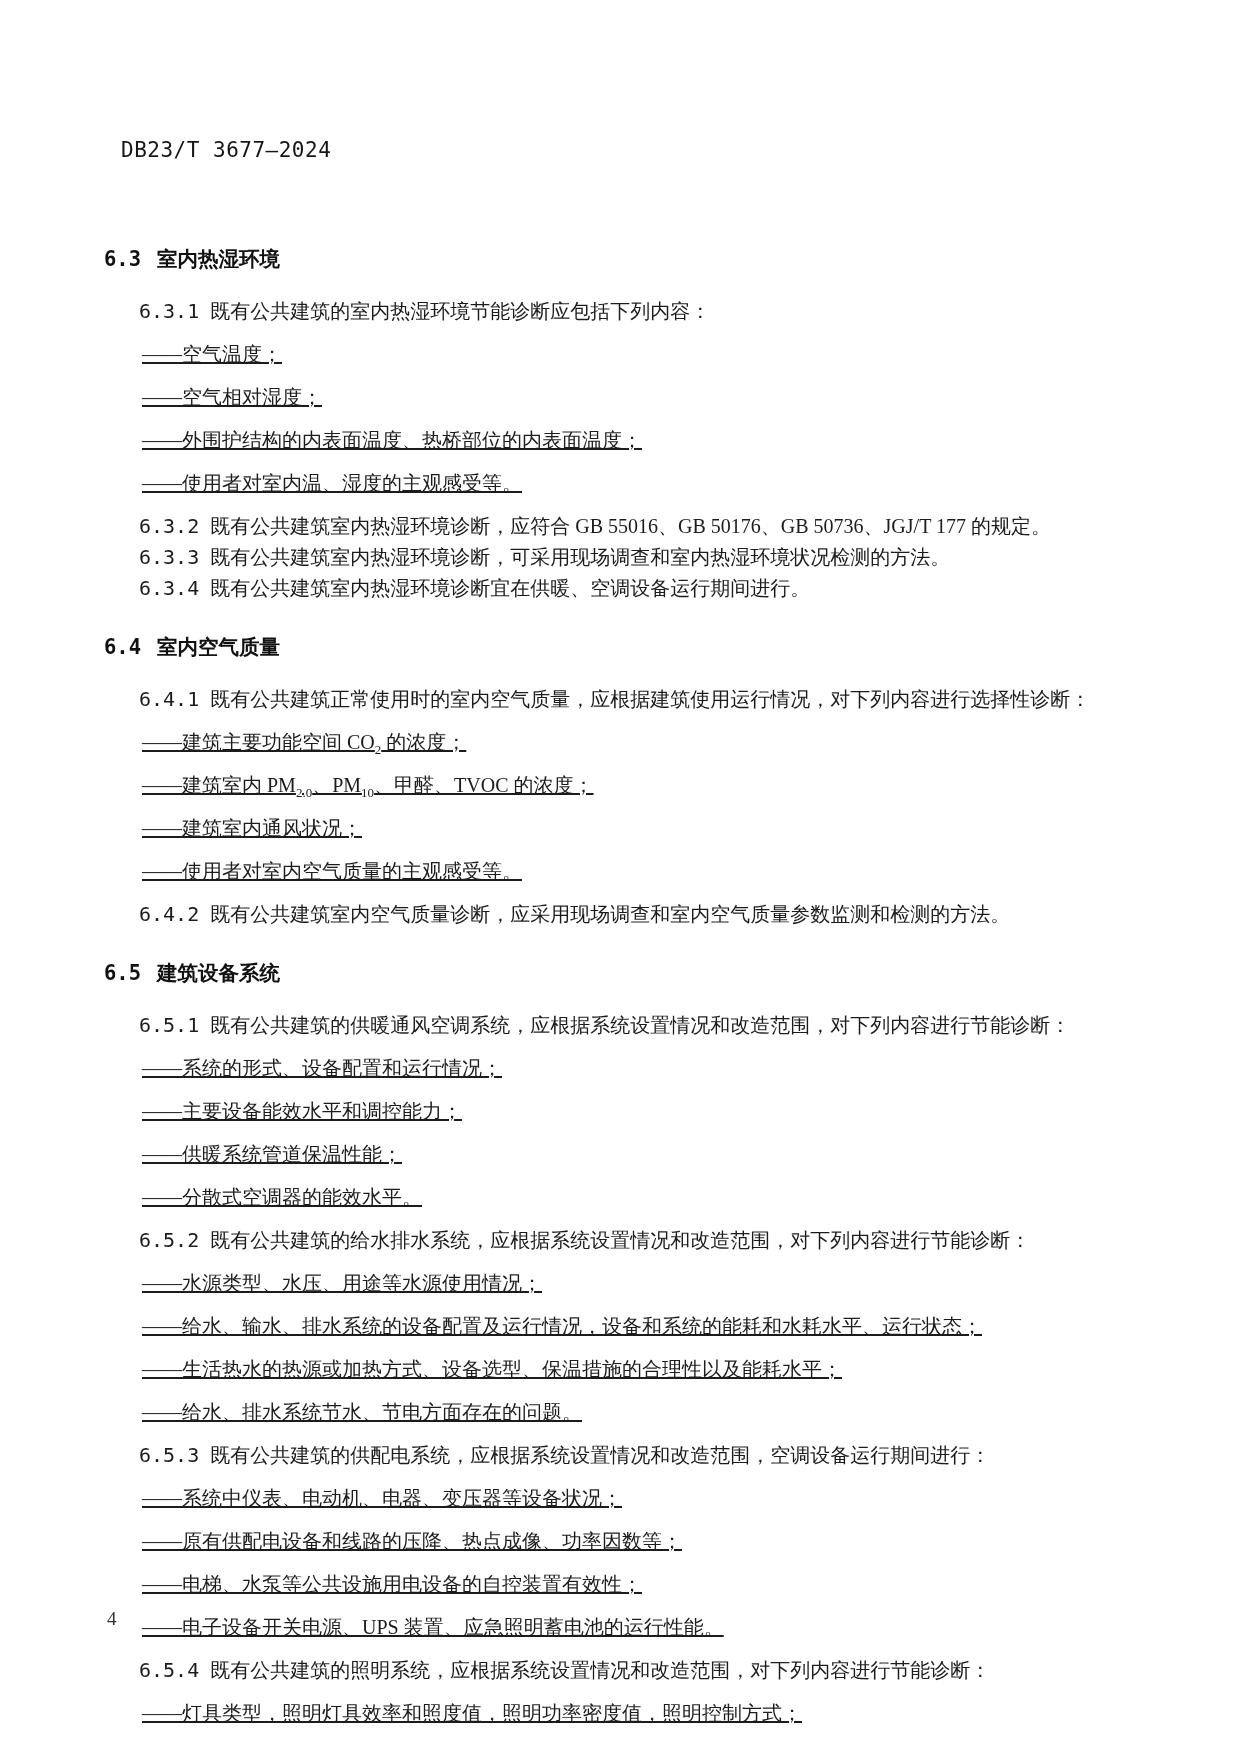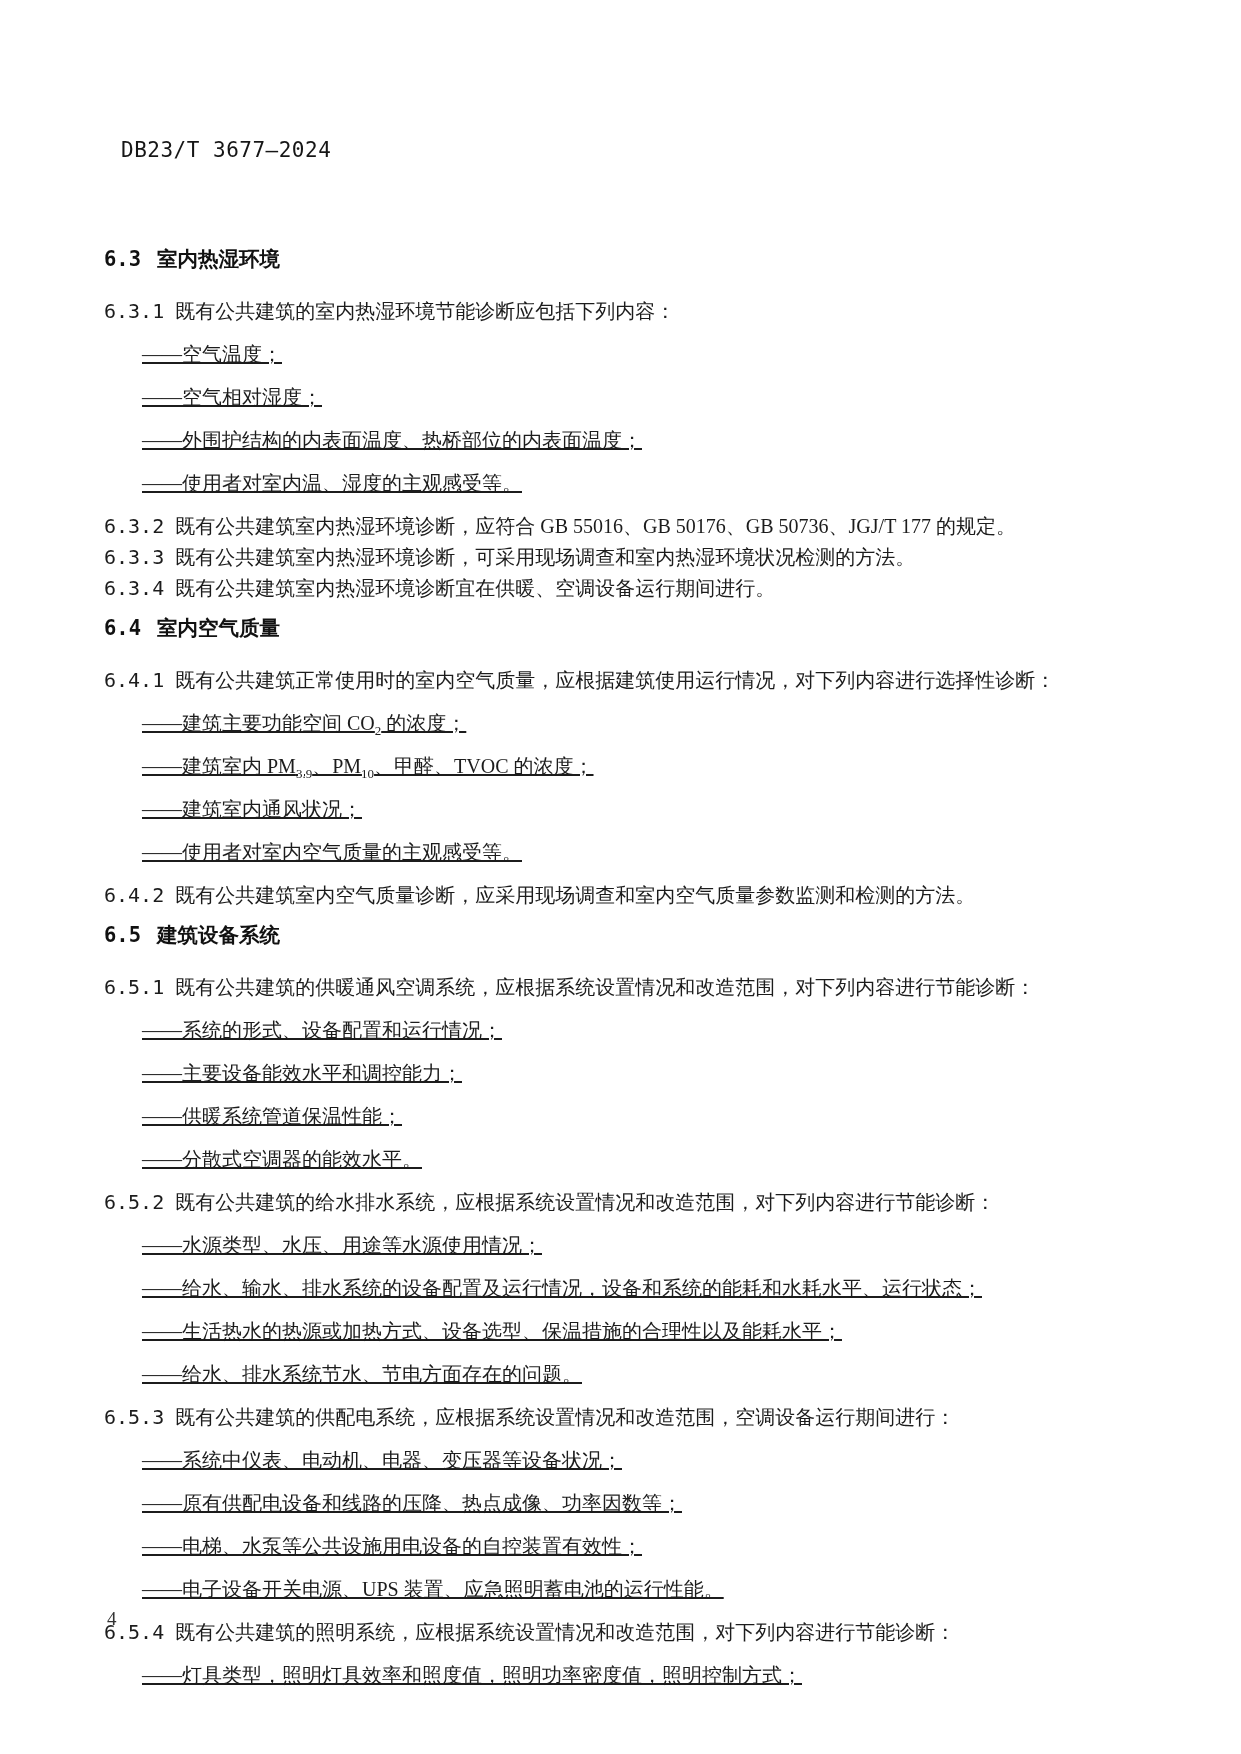--- a/index.html
+++ b/index.html
@@ -30,31 +30,32 @@
   }
   .sec-h {
     margin:0 0 21px 0;
     font-family:"Liberation Sans","DejaVu Sans",sans-serif;
     font-weight:bold;
     font-size:20.5px;
     line-height:31px;
     color:#111;
   }
   .sec-h + * { margin-top:0; }
-  .sec-h.later { margin-top:8px; }
+  .sec-h.later { margin-top:27px; }
   .sec-num { font-family:"DejaVu Sans Mono","Liberation Mono",monospace; font-weight:bold; margin-right:16px;text-align:right; }
   .clause {
     margin:0;
     text-align:justify;
     text-justify:inter-ideograph;
   }
   .cl-num {
     font-family:"DejaVu Sans Mono","Liberation Mono",monospace;
     margin-right:11px;
     white-space:nowrap;
+    margin-left:35px;
   }
   .dash {
     margin:12px;
     padding-left:26px;
     text-align:justify;
     text-decoration:underline;
   }
   sub.s { font-size:13px; line-height:0; }
   .page-num {
     position:absolute;
@@ -82,21 +83,21 @@
     <p class="dash">——使用者对室内温、湿度的主观感受等。</p>
 
     <p class="clause"><span class="cl-num">6.3.2</span><span>既有公共建筑室内热湿环境诊断，应符合 GB 55016、GB 50176、GB 50736、JGJ/T 177 的规定。</span></p>
     <p class="clause"><span class="cl-num">6.3.3</span><span>既有公共建筑室内热湿环境诊断，可采用现场调查和室内热湿环境状况检测的方法。</span></p>
     <p class="clause"><span class="cl-num">6.3.4</span><span>既有公共建筑室内热湿环境诊断宜在供暖、空调设备运行期间进行。</span></p>
 
     <h2 class="sec-h later"><span class="sec-num">6.4</span><span class="sec-title">室内空气质量</span></h2>
 
     <p class="clause"><span class="cl-num">6.4.1</span><span>既有公共建筑正常使用时的室内空气质量，应根据建筑使用运行情况，对下列内容进行选择性诊断：</span></p>
     <p class="dash"><span>——建筑主要功能空间 CO</span><sub class="s">2</sub><span> 的浓度；</span></p>
-    <p class="dash"><span>——建筑室内 PM</span><sub class="s">3.9</sub><span>、PM</span><sub class="s">10</sub><span>、甲醛、TVOC 的浓度；</span></p>
+    <p class="dash"><span>——建筑室内 PM</span><sub class="s">2.0</sub><span>、PM</span><sub class="s">10</sub><span>、甲醛、TVOC 的浓度；</span></p>
     <p class="dash">——建筑室内通风状况；</p>
     <p class="dash">——使用者对室内空气质量的主观感受等。</p>
 
     <p class="clause"><span class="cl-num">6.4.2</span><span>既有公共建筑室内空气质量诊断，应采用现场调查和室内空气质量参数监测和检测的方法。</span></p>
 
     <h2 class="sec-h later"><span class="sec-num">6.5</span><span class="sec-title">建筑设备系统</span></h2>
 
     <p class="clause"><span class="cl-num">6.5.1</span><span>既有公共建筑的供暖通风空调系统，应根据系统设置情况和改造范围，对下列内容进行节能诊断：</span></p>
     <p class="dash">——系统的形式、设备配置和运行情况；</p>
     <p class="dash">——主要设备能效水平和调控能力；</p>

